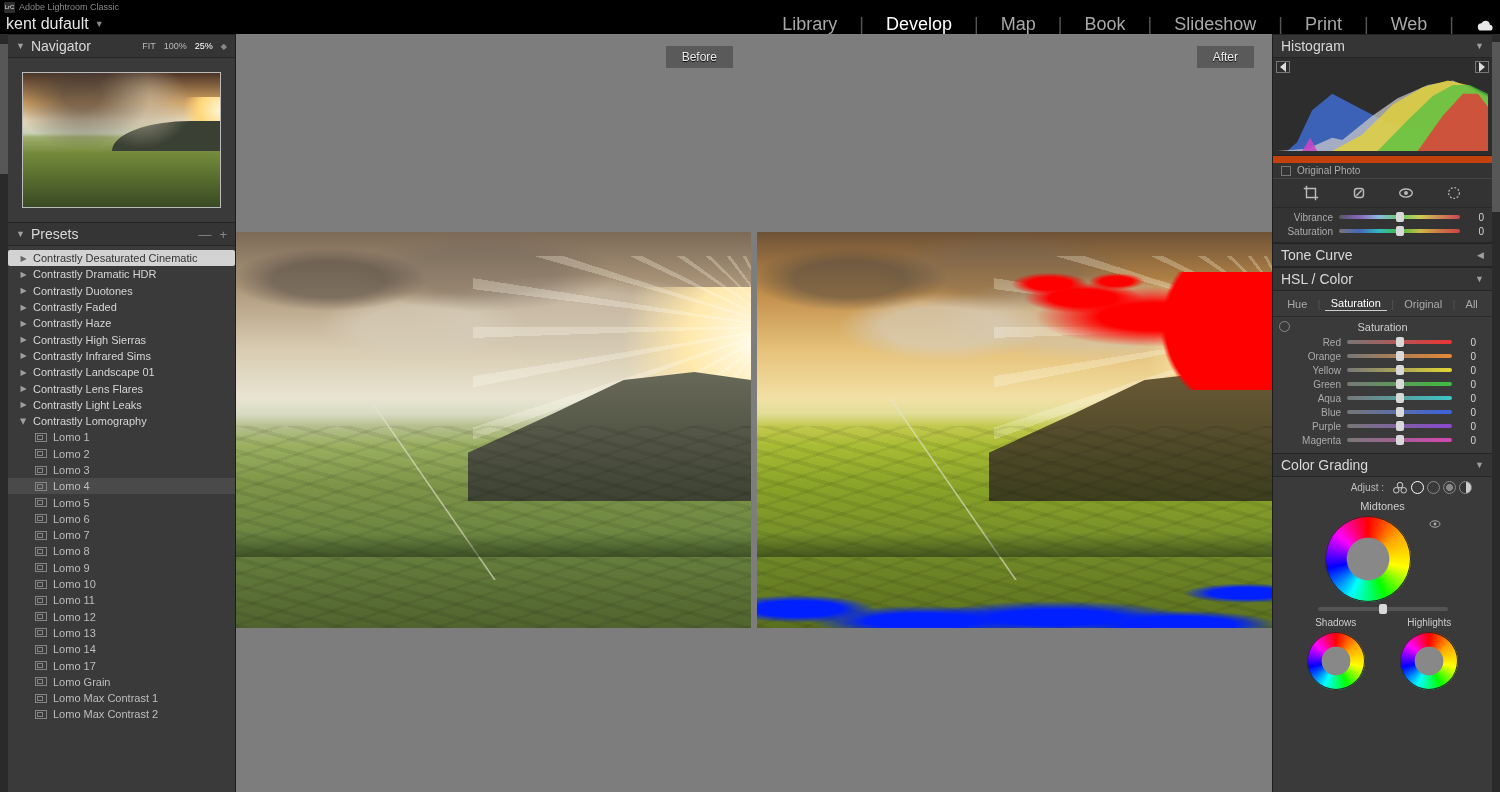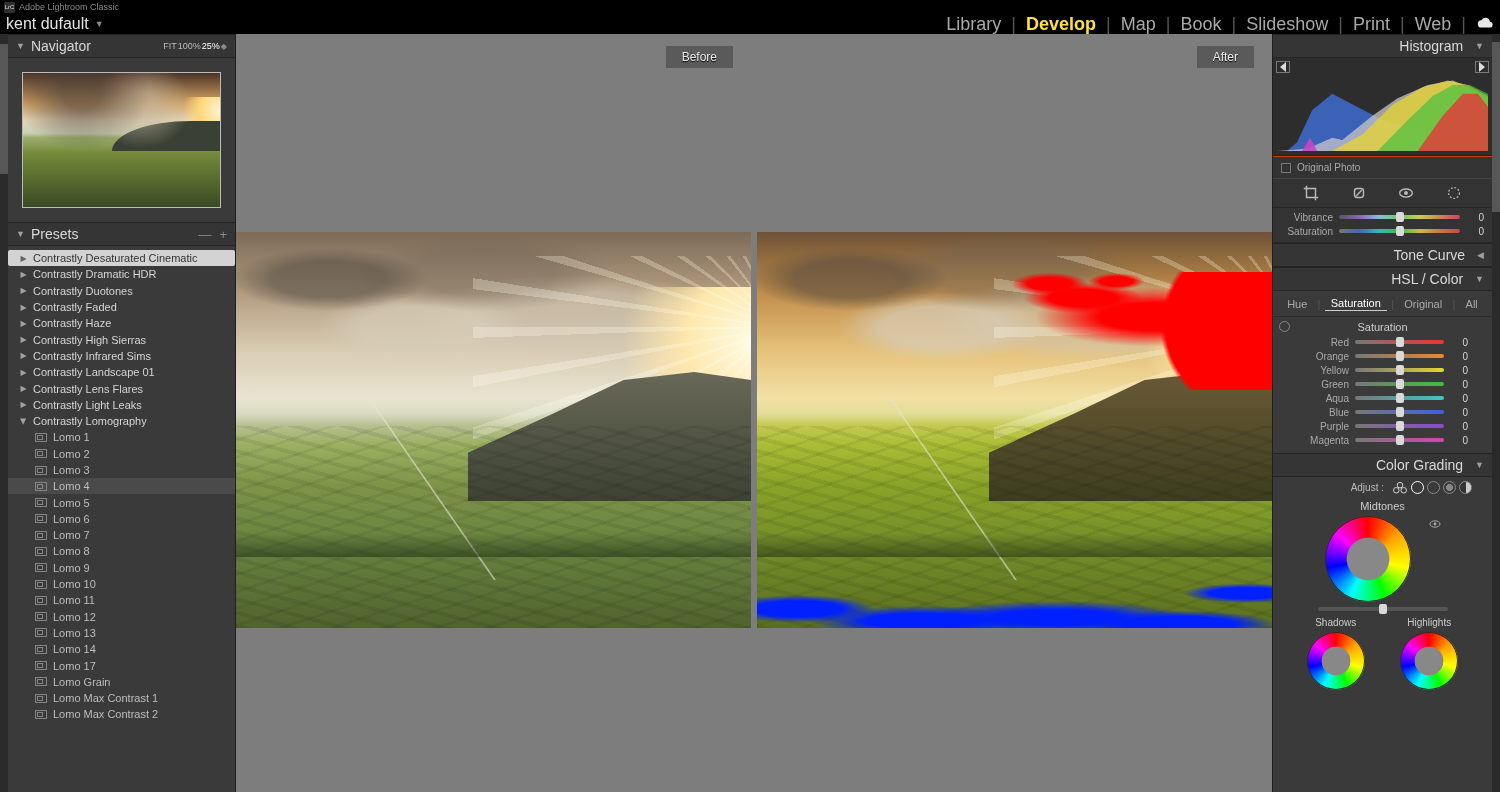--- a/index.html
+++ b/index.html
@@ -5,40 +5,40 @@
   * { box-sizing: border-box; margin: 0; padding: 0; font-family: "Segoe UI", "Helvetica Neue", Arial, sans-serif; }
   html, body { width: 1500px; height: 792px; background: #1a1a1a; color: #cfcfcf; overflow: hidden; }
   body { display: flex; flex-direction: column; }
 
   
   .titlebar { height: 14px; background: #000; display: flex; align-items: center; padding: 0 4px; font-size: 9px; color: #8a8a8a; gap: 4px;}
   .titlebar .lrc-icon { width: 11px; height: 11px; background: #2f2f2f; color: #e0e0e0; font-size: 6px; display:flex; align-items:center; justify-content:center; border-radius:1px;}
   .identity { height: 20px; background: #000; display: flex; align-items: center; justify-content: space-between; padding: 0 6px; }
   .identity-left { display: flex; align-items: center; gap: 6px; color: #e4e4e4; font-size: 16px; }
   .identity-left .tri { font-size: 9px; color: #888; }
-  .modules { display: flex; gap: 4px; font-size: 18px; color: #a8a8a8; }
+  .modules { display: flex; align-items: center; gap: 16px; font-size: 18px; color: #a8a8a8; }
   .modules .mod { padding: 0 6px; cursor: pointer; }
   .modules .sep { color: #555; }
-  .modules .mod.active { color: #fde047; font-weight: 700; }
+  .modules .mod.active { color: #ffffff; font-weight: 400; }
   .modules .cloud { width: 18px; height: 14px; margin-left: 6px; display:inline-block; }
   .modules .cloud svg path { fill: #e8e8e8; }
 
   .app { flex: 1; display: flex; min-height: 0; background: #555; }
 
   
   .panel { background: #3a3a3a; display: flex; flex-direction: column; font-size: 12px; }
   .panel.left { width: 228px; border-right: 1px solid #1e1e1e; }
   .panel.right { width: 220px; border-left: 1px solid #1e1e1e; }
   .scrollbar { width: 8px; background: #2a2a2a; }
   .scrollbar .thumb { background: #575757; width: 100%; }
 
   .section-head { background: #353535; color: #d8d8d8; height: 24px; display: flex; align-items: center; padding: 0 8px; font-size: 14px; justify-content: space-between; border-top: 1px solid #232323; border-bottom: 1px solid #262626; }
-  .section-head.right-align { justify-content: flex-end; gap:12px;}
+  .section-head.right-align { gap:12px;}
   .section-head .tri { color: #9f9f9f; font-size: 9px; }
-  .section-head .small { font-size: 9px; color: #bcbcbc; display: flex; gap: 1px; align-items:center; }
+  .section-head .small { font-size: 9px; color: #bcbcbc; display: flex; gap: 8px; align-items:center; }
   .section-head .plus-minus { display:flex; gap:8px; color:#888; font-size:13px;}
 
   
   .nav-thumb { margin: 14px; height: 136px; position: relative; border: 1px solid #bbb; overflow: hidden;}
   .nav-thumb .sky { position:absolute; inset:0; background: linear-gradient(to bottom, #4b3426 0%, #d1a061 22%, #e5d5b5 35%, #cad0b6 45%, #9fad6e 48%, #748a3a 60%, #566a2e 80%, #3a4a24 100%); }
   .nav-thumb .sun { position:absolute; right:0; top:18%; width:26%; height:20%; background: radial-gradient(circle at right, #fff5d0 0, #ffd77a 40%, transparent 70%); }
   .nav-thumb .hill { position:absolute; right:0; bottom:42%; width:55%; height:22%; background: #3a4033; border-radius: 100% 0 0 0 / 140% 0 0 0; }
   .nav-thumb .clouds { position:absolute; inset:0; background: radial-gradient(ellipse at 30% 15%, rgba(70,60,55,.6) 0 10%, transparent 35%), radial-gradient(ellipse at 60% 24%, rgba(190,180,160,.6) 0 8%, transparent 30%);}
 
   
@@ -95,39 +95,39 @@
 
   
   .right-wrap{display:flex;}
   .histogram { height: 98px; margin: 0; position: relative; background: #2d2d2d; border-bottom:1px solid #222;}
   .histogram .clipbox { position:absolute; top:3px; width:14px; height:12px; border:1px solid #777; display:flex;align-items:center;justify-content:center;}
   .histogram .clipbox.left{left:3px;} .histogram .clipbox.right{right:3px;}
   .histogram .clipbox .tri2{width:0;height:0;border-style:solid;}
   .histogram .clipbox.left .tri2{border-width:5px 6px 5px 0;border-color:transparent #ddd transparent transparent;}
   .histogram .clipbox.right .tri2{border-width:5px 0 5px 6px;border-color:transparent transparent transparent #ddd;}
   .histogram svg{position:absolute; inset:16px 4px 4px 4px; width:calc(100% - 8px); height:calc(100% - 20px);}
-  .orig-row{ height:22px; padding:0 8px; font-size:10px; color:#aaa; display:flex; align-items:center; gap:6px; background:#333; border-top:1px solid #c2410c;}
+  .orig-row{ height:22px; padding:0 8px; font-size:10px; color:#aaa; display:flex; align-items:center; gap:6px; background:#333; border-top:7px solid #c2410c;}
   .orig-row .cb{width:10px;height:10px;border:1px solid #777;}
 
   .toolstrip{height:30px;background:#333;border-top:1px solid #444;border-bottom:1px solid #282828;display:flex;align-items:center;justify-content:space-evenly;}
   .toolstrip .tool{width:18px;height:18px;color:#bbb; display:flex;align-items:center;justify-content:center; cursor:pointer;}
 
   .mini-slider-row { display:flex; align-items:center; gap:6px; height:14px; padding:0 8px; font-size:10px; color:#bbb; }
   .mini-slider-row .label{ width:52px; text-align:right; color:#aaa; font-size:10px;}
   .mini-slider-row .track{ flex:1; height:4px; border-radius:2px; position:relative; background:#555;}
   .mini-slider-row .thumb{ position:absolute; top:-3px; width:8px; height:10px; background:#d9d9d9; border-radius:2px; transform:translateX(-50%);}
   .mini-slider-row .val{ width:18px; text-align:right; color:#d6d6d6;}
 
   .hsl-tabs{display:flex;align-items:center;justify-content:space-around;font-size:11px;color:#aaa;padding:5px 6px;border-bottom:1px solid #2b2b2b;}
   .hsl-tabs .t{padding:1px 6px;cursor:pointer;}
   .hsl-tabs .t.active{color:#fff;border-bottom:1px solid #ccc;}
   .hsl-tabs .sep2{color:#555;}
   .sat-heading{text-align:center; font-size:11px; color:#ccc; padding:4px 0 2px; position:relative;}
   .sat-heading .target{position:absolute;left:6px;top:4px;width:11px;height:11px;border:1px solid #888;border-radius:50%;}
-  .sat-rows{padding:0 16px 6px;}
+  .sat-rows{padding:0 8px 6px;}
   .sat-rows .mini-slider-row .track{background:linear-gradient(to right,#777,#e33);}
   .sat-rows .r-orange .track{background:linear-gradient(to right,#777,#e88733);}
   .sat-rows .r-yellow .track{background:linear-gradient(to right,#777,#e2d632);}
   .sat-rows .r-green .track{background:linear-gradient(to right,#777,#3ebd3e);}
   .sat-rows .r-aqua .track{background:linear-gradient(to right,#777,#3cc7c7);}
   .sat-rows .r-blue .track{background:linear-gradient(to right,#777,#3b63e0);}
   .sat-rows .r-purple .track{background:linear-gradient(to right,#777,#8a49d0);}
   .sat-rows .r-magenta .track{background:linear-gradient(to right,#777,#d545b3);}
 
   .vib-track{background:linear-gradient(to right,#556,#86b,#8bd,#6c6,#cc5,#c85,#c45)!important;}

